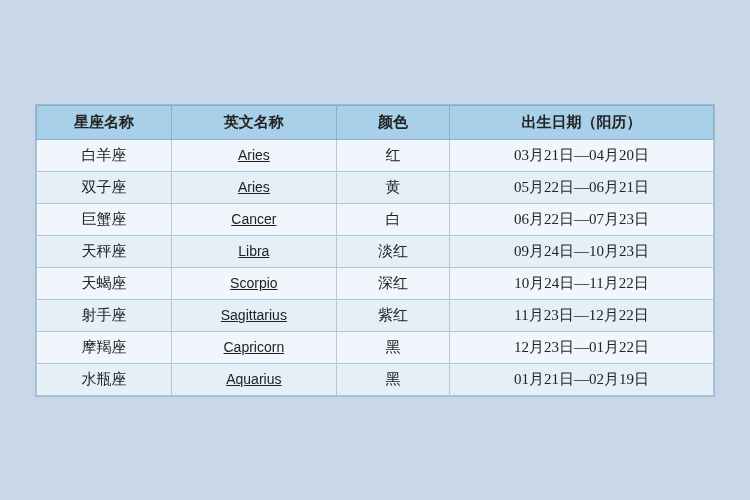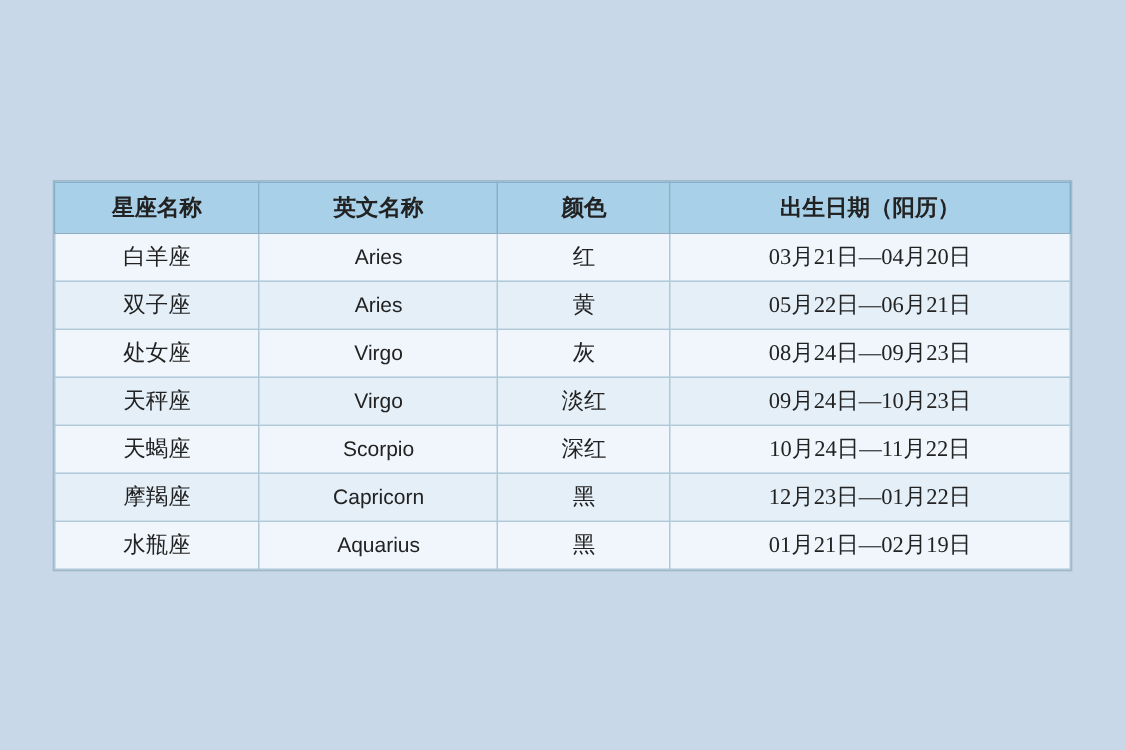--- a/index.html
+++ b/index.html
@@ -51,20 +51,21 @@
       border: 1px solid #b0c8d8;
       padding: 6px 24px;
       text-align: center;
       color: #222;
       font-size: 15px;
     }
 
     td.english {
       font-family: Arial, sans-serif;
       font-size: 14px;
+      text-decoration: underline;
     }
   </style>
 </head>
 <body>
 
 <div class="table-container">
   <table>
     <thead>
       <tr>
         <th>星座名称</th>
@@ -80,36 +81,42 @@
           <td>红</td>
           <td>03月21日—04月20日</td>
         </tr>
         <tr>
           <td>双子座</td>
           <td class="english">Aries</td>
           <td>黄</td>
           <td>05月22日—06月21日</td>
         </tr>
         <tr>
-          <td>处女座</td>
-          <td class="english">Virgo</td>
-          <td>灰</td>
-          <td>08月24日—09月23日</td>
+          <td>巨蟹座</td>
+          <td class="english">Cancer</td>
+          <td>白</td>
+          <td>06月22日—07月23日</td>
         </tr>
         <tr>
           <td>天秤座</td>
-          <td class="english">Virgo</td>
+          <td class="english">Libra</td>
           <td>淡红</td>
           <td>09月24日—10月23日</td>
         </tr>
         <tr>
           <td>天蝎座</td>
           <td class="english">Scorpio</td>
           <td>深红</td>
           <td>10月24日—11月22日</td>
+        </tr>
+        <tr>
+          <td>射手座</td>
+          <td class="english">Sagittarius</td>
+          <td>紫红</td>
+          <td>11月23日—12月22日</td>
         </tr>
         <tr>
           <td>摩羯座</td>
           <td class="english">Capricorn</td>
           <td>黑</td>
           <td>12月23日—01月22日</td>
         </tr>
         <tr>
           <td>水瓶座</td>
           <td class="english">Aquarius</td>

